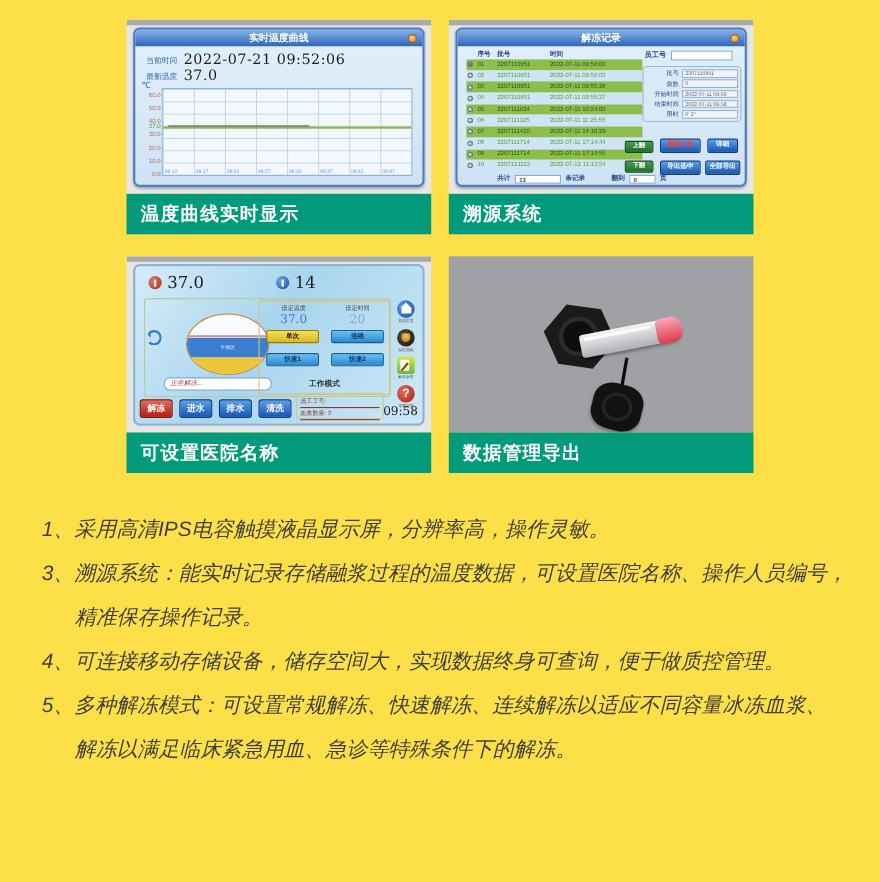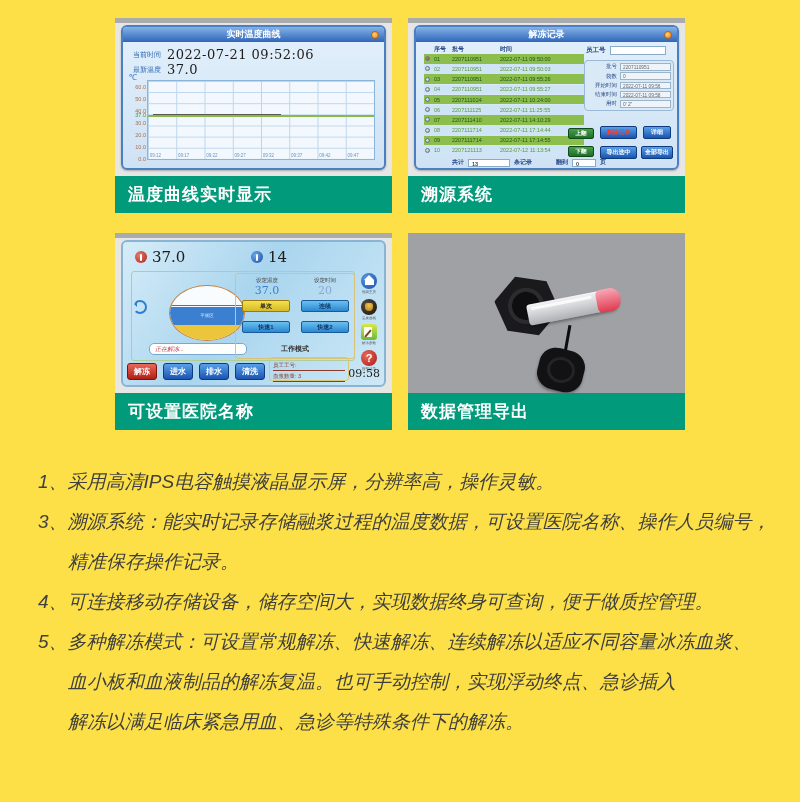--- a/index.html
+++ b/index.html
@@ -392,17 +392,16 @@
     </div>
     <div class="caption">数据管理导出</div>
   </div>
 
   <div class="features" id="features">
       <div class="fline"><span class="fnum">1、</span><span>采用高清IPS电容触摸液晶显示屏，分辨率高，操作灵敏。</span></div>
       <div class="fline"><span class="fnum">3、</span><span>溯源系统：能实时记录存储融浆过程的温度数据，可设置医院名称、操作人员编号，</span></div>
       <div class="fline indent"><span>精准保存操作记录。</span></div>
       <div class="fline"><span class="fnum">4、</span><span>可连接移动存储设备，储存空间大，实现数据终身可查询，便于做质控管理。</span></div>
       <div class="fline"><span class="fnum">5、</span><span>多种解冻模式：可设置常规解冻、快速解冻、连续解冻以适应不同容量冰冻血浆、</span></div>
-      <div class="fline indent"><span>血小板和血液制品的解冻复温。也可手动控制，实现浮动终点、急诊插入</span></div>
       <div class="fline indent"><span>解冻以满足临床紧急用血、急诊等特殊条件下的解冻。</span></div>
     </div>
 
 </div>
 
 </body></html>

